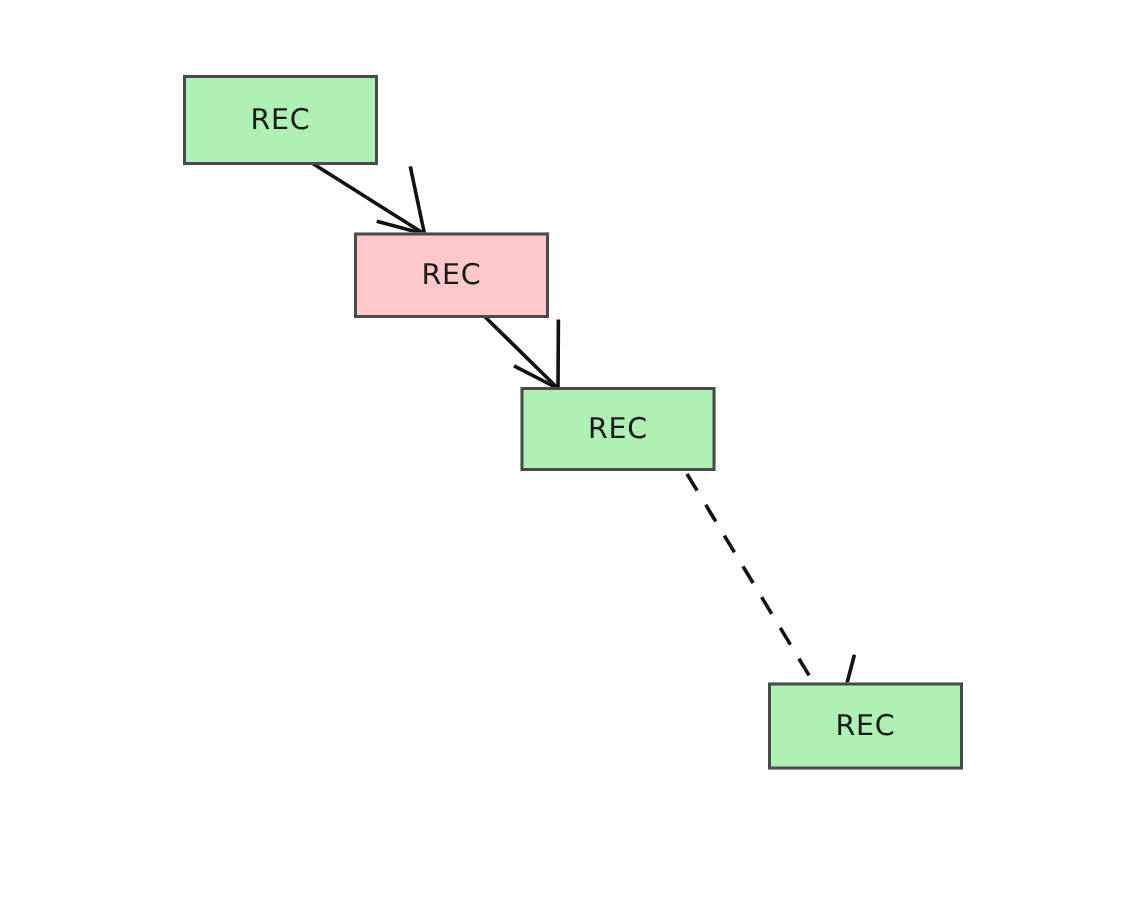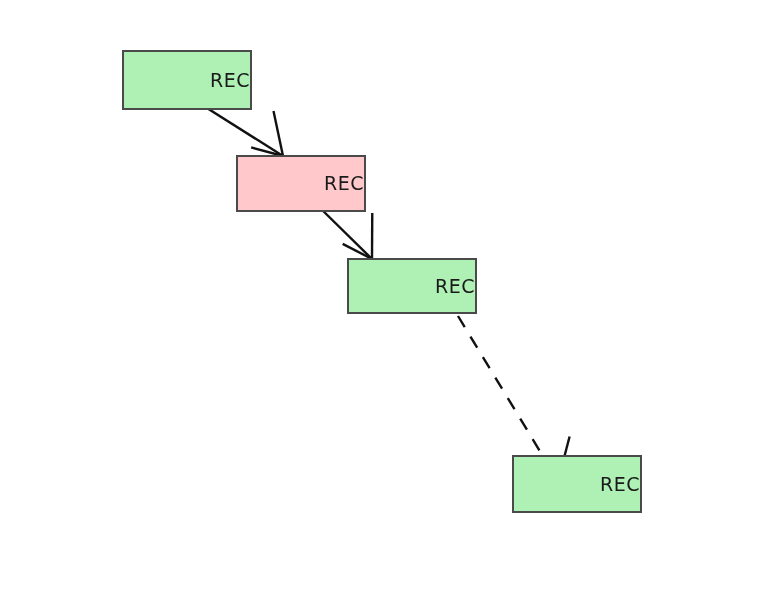--- a/index.html
+++ b/index.html
@@ -24,21 +24,21 @@
     width: 765px;
     height: 612px;
     pointer-events: none;
   }
   .node {
     position: absolute;
     box-sizing: border-box;
     border: 2px solid #4d7c0f;
     display: flex;
     align-items: center;
-    justify-content: flex-end;
+    justify-content: center;
   }
   .node-label {
     font-family: "DejaVu Sans", sans-serif;
     font-size: 19px;
     letter-spacing: 0.5px;
     color: #1a1a1a;
     line-height: 1;
     user-select: none;
   }
   .node-green { background: #aff0b5; }

